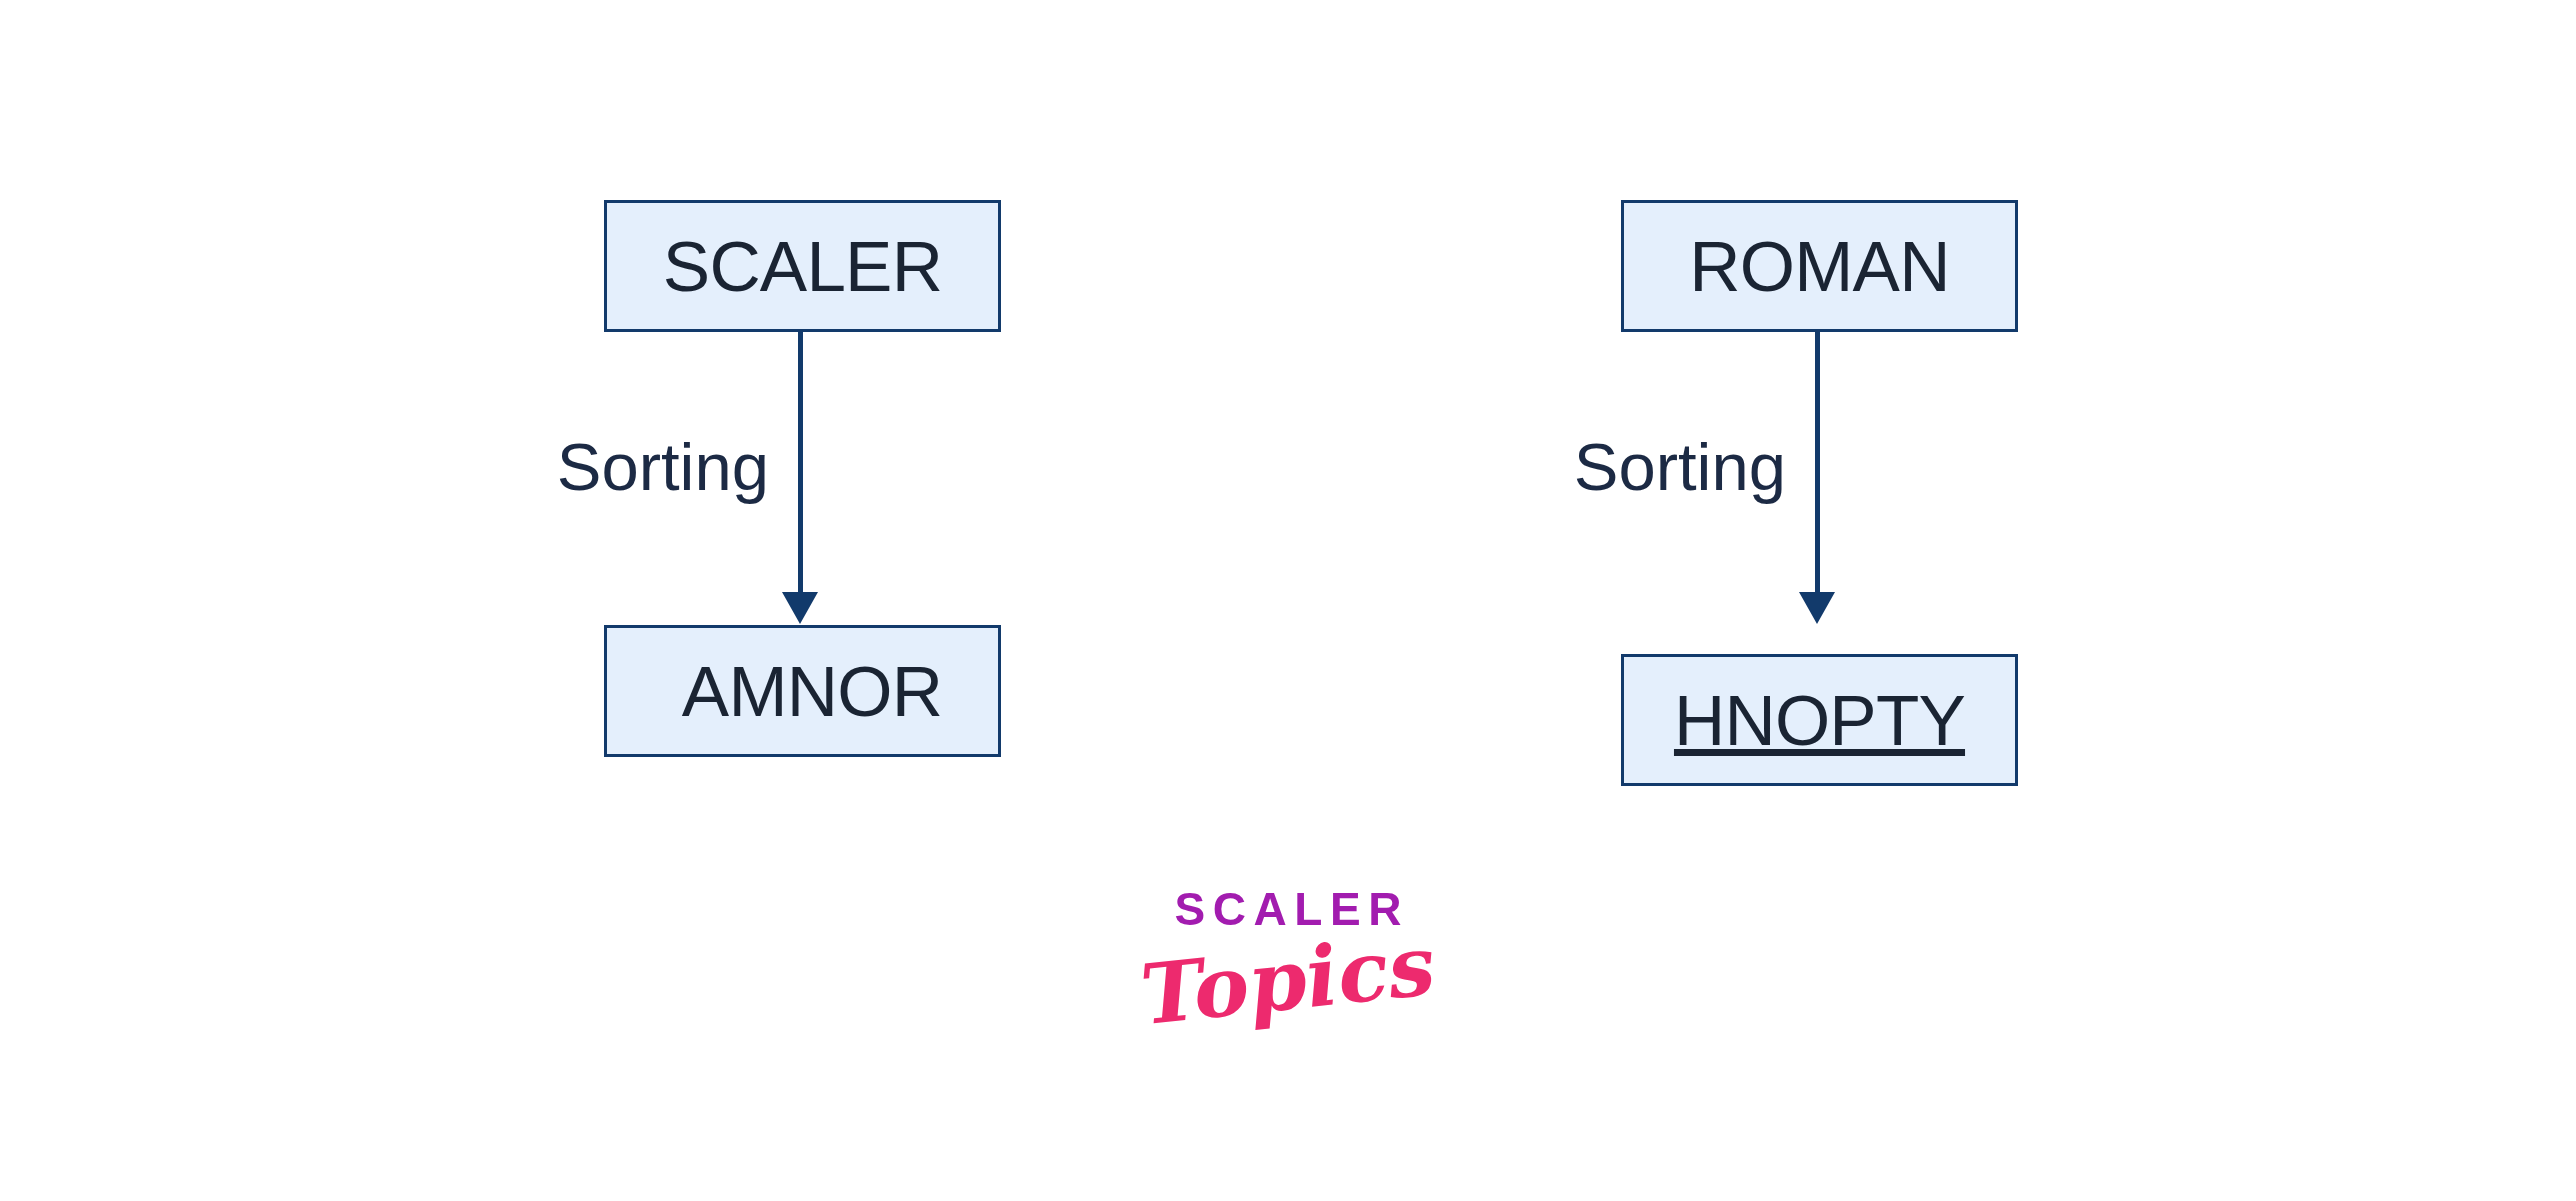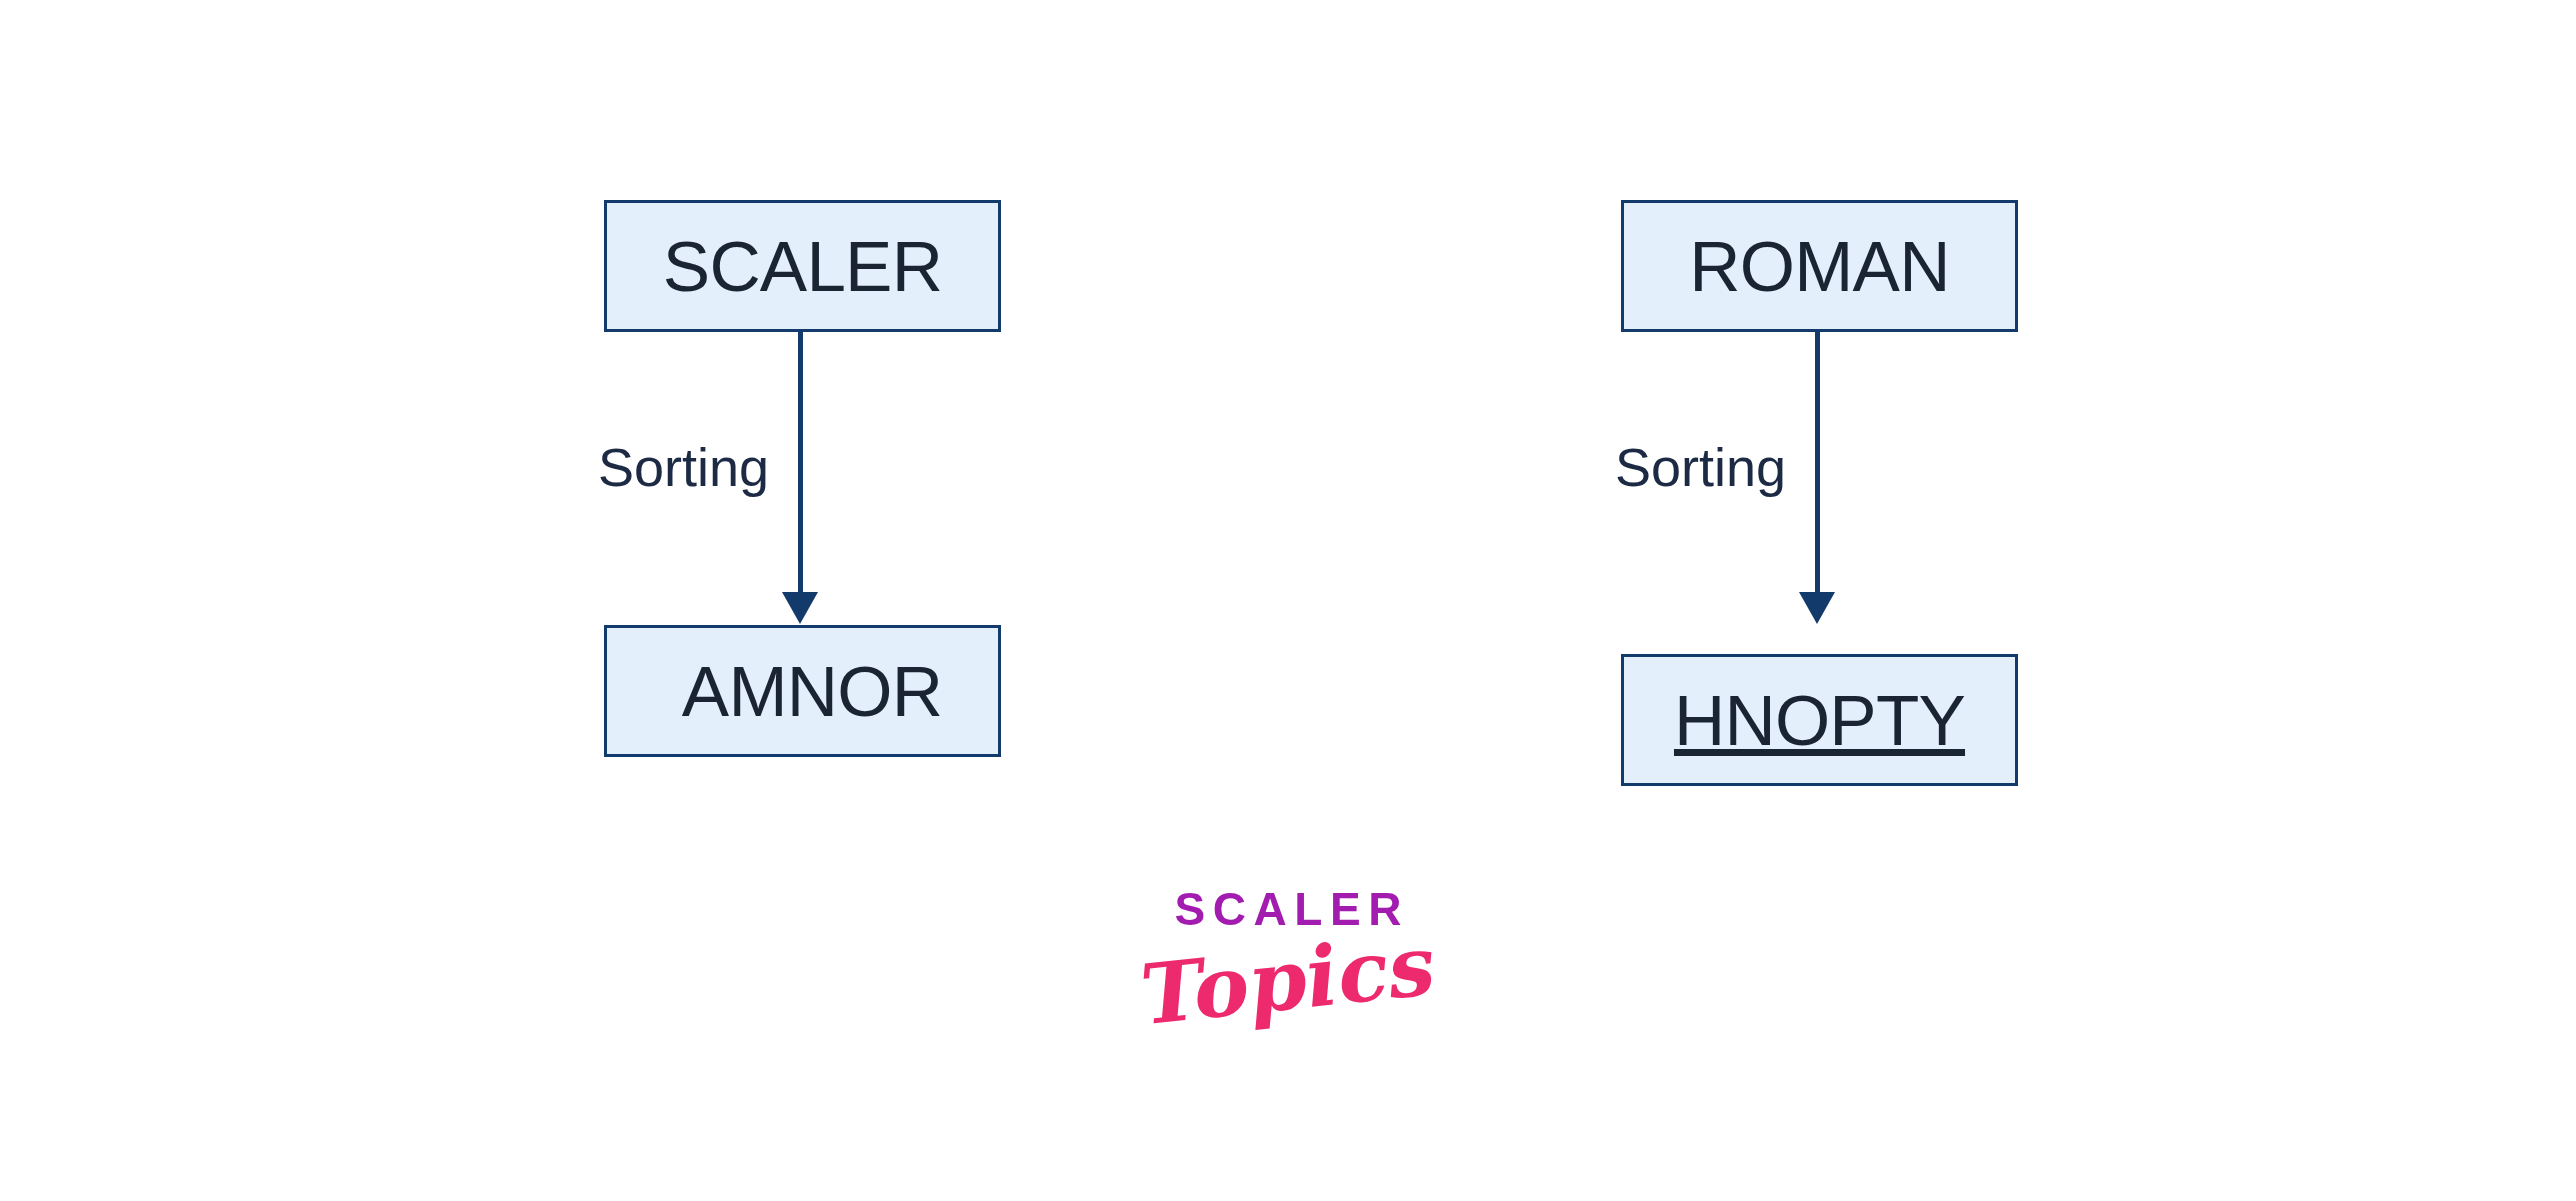--- a/index.html
+++ b/index.html
@@ -43,21 +43,21 @@
     height: 0;
     border-left: 18px solid transparent;
     border-right: 18px solid transparent;
     border-top: 32px solid #123a6b;
   }
   .sorting-label {
     position: absolute;
     top: 432px;
     width: 326px;
     text-align: right;
-    font-size: 54px;
+    font-size: 67px;
     line-height: 70px;
     color: #1c2a44;
   }
   
   .d-left .box-top    { left: 604px;  top: 200px; }
   .d-left .box-bottom { left: 604px;  top: 625px; padding-left: 19px; }
   .d-left .arrow-line { left: 798px; }
   .d-left .arrow-head { left: 782px; }
   .d-left .sorting-label { left: 443px; }
   

